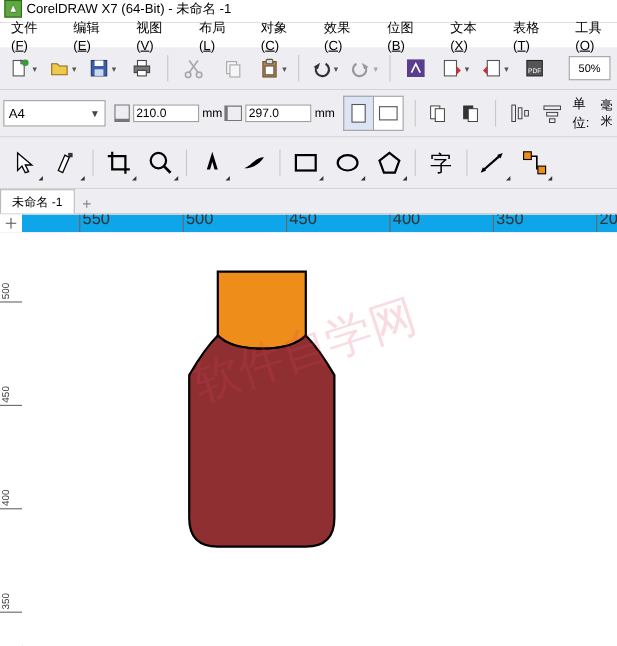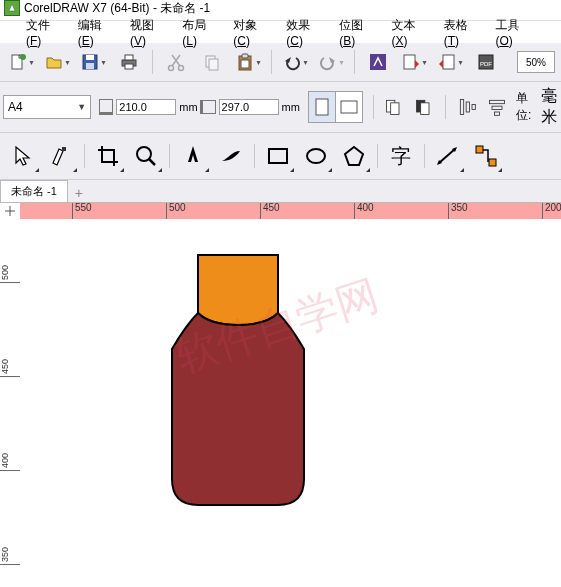--- a/index.html
+++ b/index.html
@@ -1,47 +1,47 @@
 <!DOCTYPE html>
 <html><head>
 <meta charset="utf-8">
 <style>
 html,body{margin:0;padding:0;font-family:"Microsoft YaHei",Arial,sans-serif;font-size:12px;background:#fff;color:#000;overflow:hidden;width:561px;height:587px}
 .title-bar{height:20px;background:#fff;display:flex;align-items:flex-start;padding:0 4px;border-bottom:1px solid #e0e0e0}
 .title-bar .app-icon{width:14px;height:14px;background:#5fa83f;border:1px solid #2d6b1e;margin-right:4px;display:flex;align-items:center;justify-content:center}
 .title-bar .app-icon svg{width:10px;height:10px}
 .title-bar .title{font-size:12px}
-.menu-bar{height:22px;background:#fff;display:flex;align-items:center;padding:0 20px;gap:2px}
+.menu-bar{height:22px;background:#fff;display:flex;align-items:center;padding:0 4px;gap:18px}
 .menu-item{padding:2px 6px;cursor:default}
 .menu-item u{text-decoration:underline}
 .toolbar{background:#eeeef2;border-bottom:1px solid #d0d0d0;padding:4px 6px;display:flex;align-items:center;gap:6px}
 .tb-btn{width:28px;height:28px;display:flex;align-items:center;justify-content:center;cursor:pointer;border:1px solid transparent;border-radius:2px}
 .tb-sep{width:1px;height:24px;background:#c8c8c8;margin:0 2px}
 .tb-dd{display:flex;align-items:center}
 .tb-dd .chev{font-size:8px;margin-left:1px;color:#555}
 .ico{width:20px;height:20px}
 .props{background:#eeeef2;border-bottom:1px solid #d0d0d0;padding:4px 3px;display:flex;align-items:center;gap:8px}
 .paper-select{width:150px;height:22px;border:1px solid #a0a0a0;background:#fff;padding:0 4px;display:flex;align-items:center;justify-content:space-between}
 .dim-group{display:flex;flex-direction:row;gap:2px;font-size:11px}
 .dim-row{display:flex;align-items:center;gap:3px}
 .dim-ico{width:12px;height:12px;border:1px solid #777;display:inline-block}
 .dim-row input{width:54px;height:14px;border:1px solid #a0a0a0;font-size:11px;padding:0 2px}
 .orient-btn{width:26px;height:30px;border:1px solid #a0a0a0;background:#fff;display:flex;align-items:center;justify-content:center}
 .orient-group{display:flex}
 .orient-group .orient-btn:first-child{border-right:none}
 .unit-label{font-size:12px;margin-left:auto;margin-right:2px}
-.unit-val{font-size:16px}
+.unit-val{font-size:11px}
 .toolbox{background:#eeeef2;border-bottom:1px solid #d0d0d0;padding:6px 6px;display:flex;align-items:center;gap:4px}
 .tool-btn{width:34px;height:34px;display:flex;align-items:center;justify-content:center;cursor:pointer;position:relative}
 .tool-btn .fly{position:absolute;right:1px;bottom:1px;width:0;height:0;border-left:4px solid transparent;border-bottom:4px solid #333}
 .tabs{background:#eeeef2;height:22px;display:flex;align-items:flex-end;padding-left:0;border-bottom:1px solid #bbb}
 .tab{background:#fff;border:1px solid #bbb;border-bottom:none;padding:3px 10px;font-size:11px;margin-right:0}
 .tab-plus{width:18px;height:18px;display:flex;align-items:center;justify-content:center;color:#888;font-size:14px;margin-left:2px;cursor:pointer}
 .workspace{position:relative;height:400px;background:#fff;overflow:hidden}
-.ruler-h{position:absolute;left:20px;right:0;top:0;height:16px;background:#fca5a5;border-bottom:1px solid #6d28d9;font-size:10px;color:#333}
+.ruler-h{position:absolute;left:20px;right:0;top:0;height:16px;background:#0ea5e9;border-bottom:1px solid #6d28d9;font-size:15px;color:#333}
 .ruler-h .tick{position:absolute;top:0;height:16px;border-left:1px solid #666;padding-left:2px;line-height:10px}
 .ruler-v{position:absolute;left:0;top:16px;bottom:0;width:20px;background:#fff;border-right:1px solid #888;font-size:9px;color:#333}
 .ruler-v .tick{position:absolute;left:0;width:20px;border-top:1px solid #666;text-align:center;writing-mode:vertical-rl;transform:rotate(180deg);padding-top:2px}
 .ruler-corner{position:absolute;left:0;top:0;width:20px;height:16px;background:#fff;border-right:1px solid #888;border-bottom:1px solid #888;display:flex;align-items:center;justify-content:center}
 .canvas{position:absolute;left:20px;top:16px;right:0;bottom:0;background:#fff}
 .bottle{position:absolute}
 .zoom-box{width:36px;height:20px;border:1px solid #a0a0a0;background:#fff;font-size:10px;display:flex;align-items:center;justify-content:center;margin-left:auto}
 </style>
 </head>
 <body>

